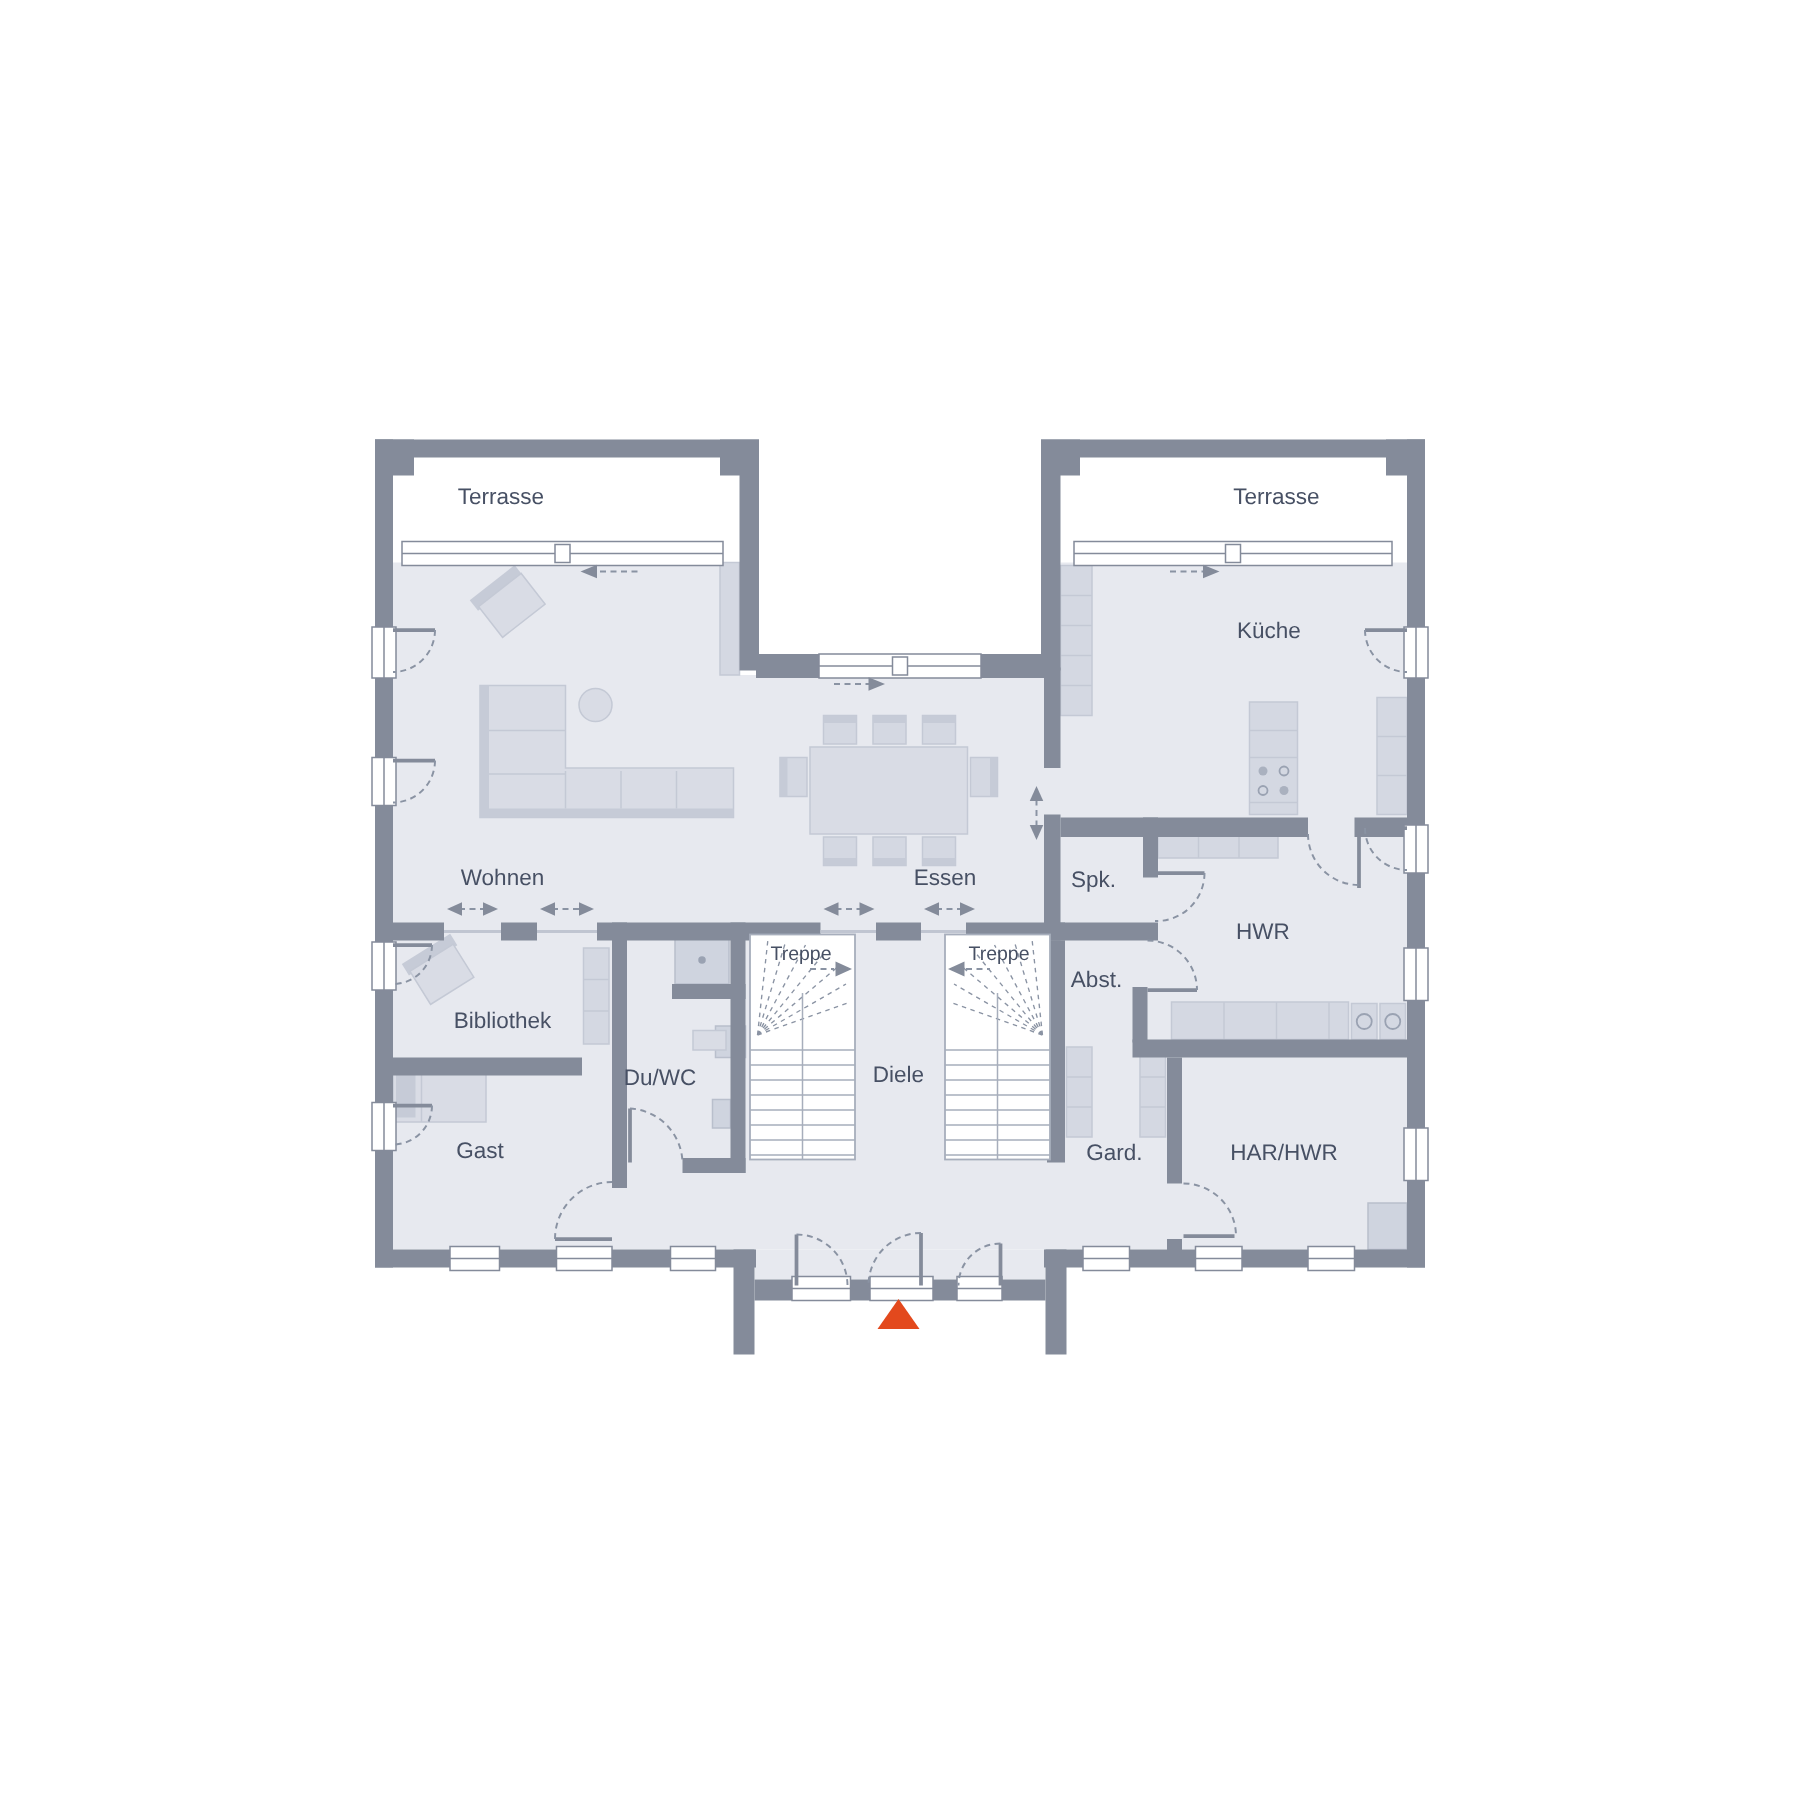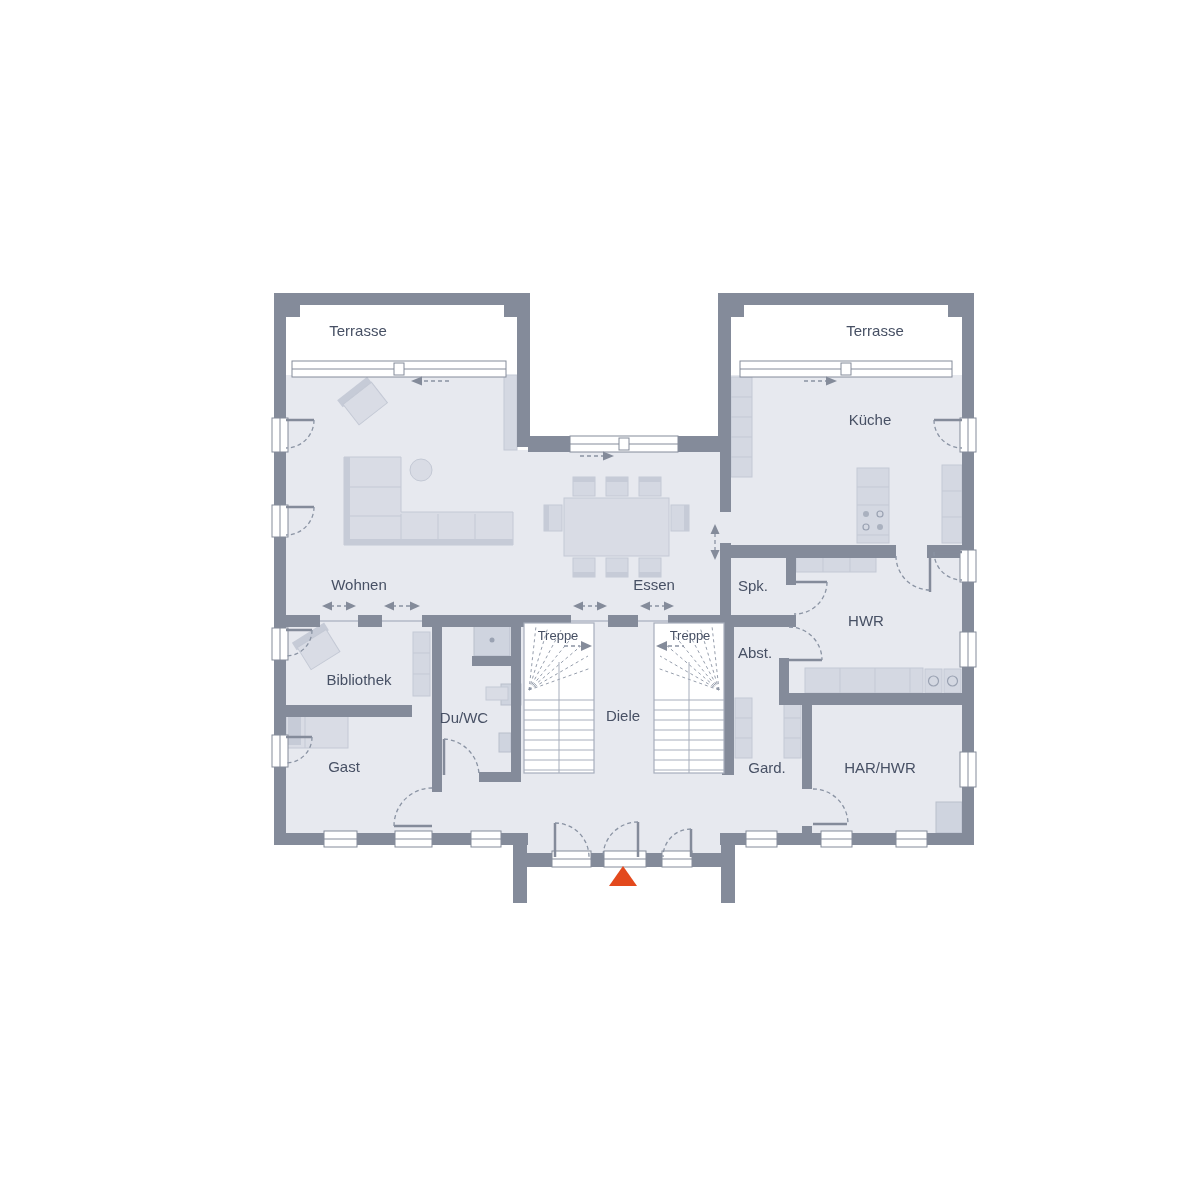--- a/index.html
+++ b/index.html
@@ -1,17 +1,17 @@
 <!DOCTYPE html>
 <html style="--wall: #848b9a; --floor: #e7e9ef; --furn: #d9dce5; --furnAlt: #d4d8e2; --furnBorder: #c4c9d5; --furnDark: #c6cbd7; --fixture: #cfd4df; --tread: #a7aebc; --dash: #8a93a3; --text: #475064; --marker: #e3491d;"><head>
 <meta charset="utf-8">
 <style>
   html,body{margin:0;padding:0;background:#ffffff;}
   .stage{position:relative;width:1152px;height:1200px;background:#ffffff;overflow:hidden;
-         font-family:"Liberation Sans",sans-serif;margin-left:24px;}
+         font-family:"Liberation Sans",sans-serif;}
   svg{position:absolute;left:0;top:0;}
   .floor{fill:var(--floor,#e7e9ef);}
   .wall{fill:var(--wall,#848b9a);}
   .win{fill:#ffffff;stroke:var(--wall,#848b9a);stroke-width:1;}
   .winline{stroke:var(--wall,#848b9a);stroke-width:1;fill:none;}
   .furn{fill:var(--furn,#d9dce5);stroke:var(--furnBorder,#c4c9d5);stroke-width:1;}
   .furn2{fill:var(--furnAlt,#d4d8e2);stroke:var(--furnBorder,#c0c5d1);stroke-width:1;}
   .furnD{fill:var(--furnDark,#c6cbd7);stroke:none;}
   .fix{fill:var(--fixture,#cfd4df);stroke:#b9bfcc;stroke-width:1;}
   .divl{stroke:var(--furnBorder,#c4c9d5);stroke-width:1;fill:none;}

